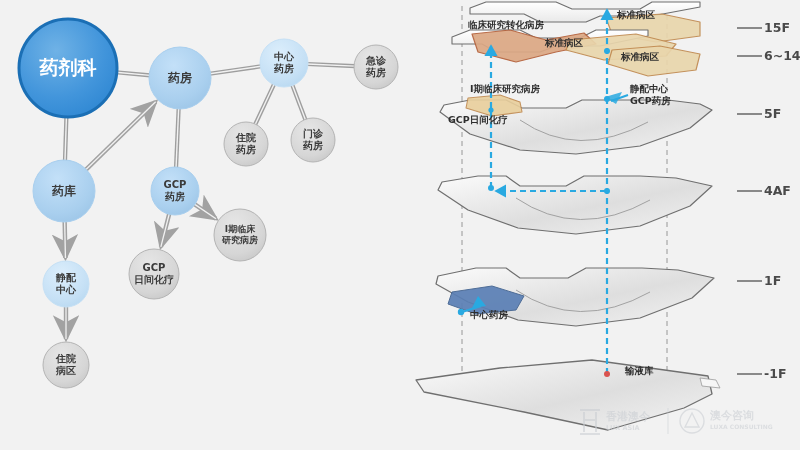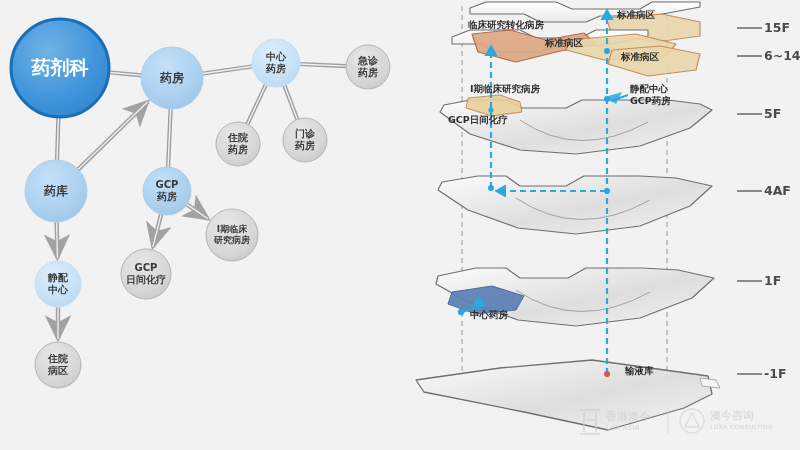--- a/index.html
+++ b/index.html
@@ -5,21 +5,21 @@
   html,body{margin:0;padding:0;}
   body{
     width:800px;height:450px;
     background:#f2f2f2;
     font-family:"DejaVu Sans","Liberation Sans",sans-serif;
     overflow:hidden;
     position:relative;
   }
   #root{position:relative;width:800px;height:450px;}
   .panel{position:absolute;top:0;height:450px;}
-  #left-panel{left:0;width:400px;text-decoration:underline;}
+  #left-panel{left:8px;width:400px;text-decoration:underline;}
   #right-panel{left:400px;width:400px;}
   svg{display:block;}
   .node-label{
     font-family:"DejaVu Sans","Liberation Sans",sans-serif;
     fill:#3b3b3b;
     text-anchor:middle;
     dominant-baseline:middle;
     font-weight:700;
   }
   .node-label.inv{fill:#ffffff;}

